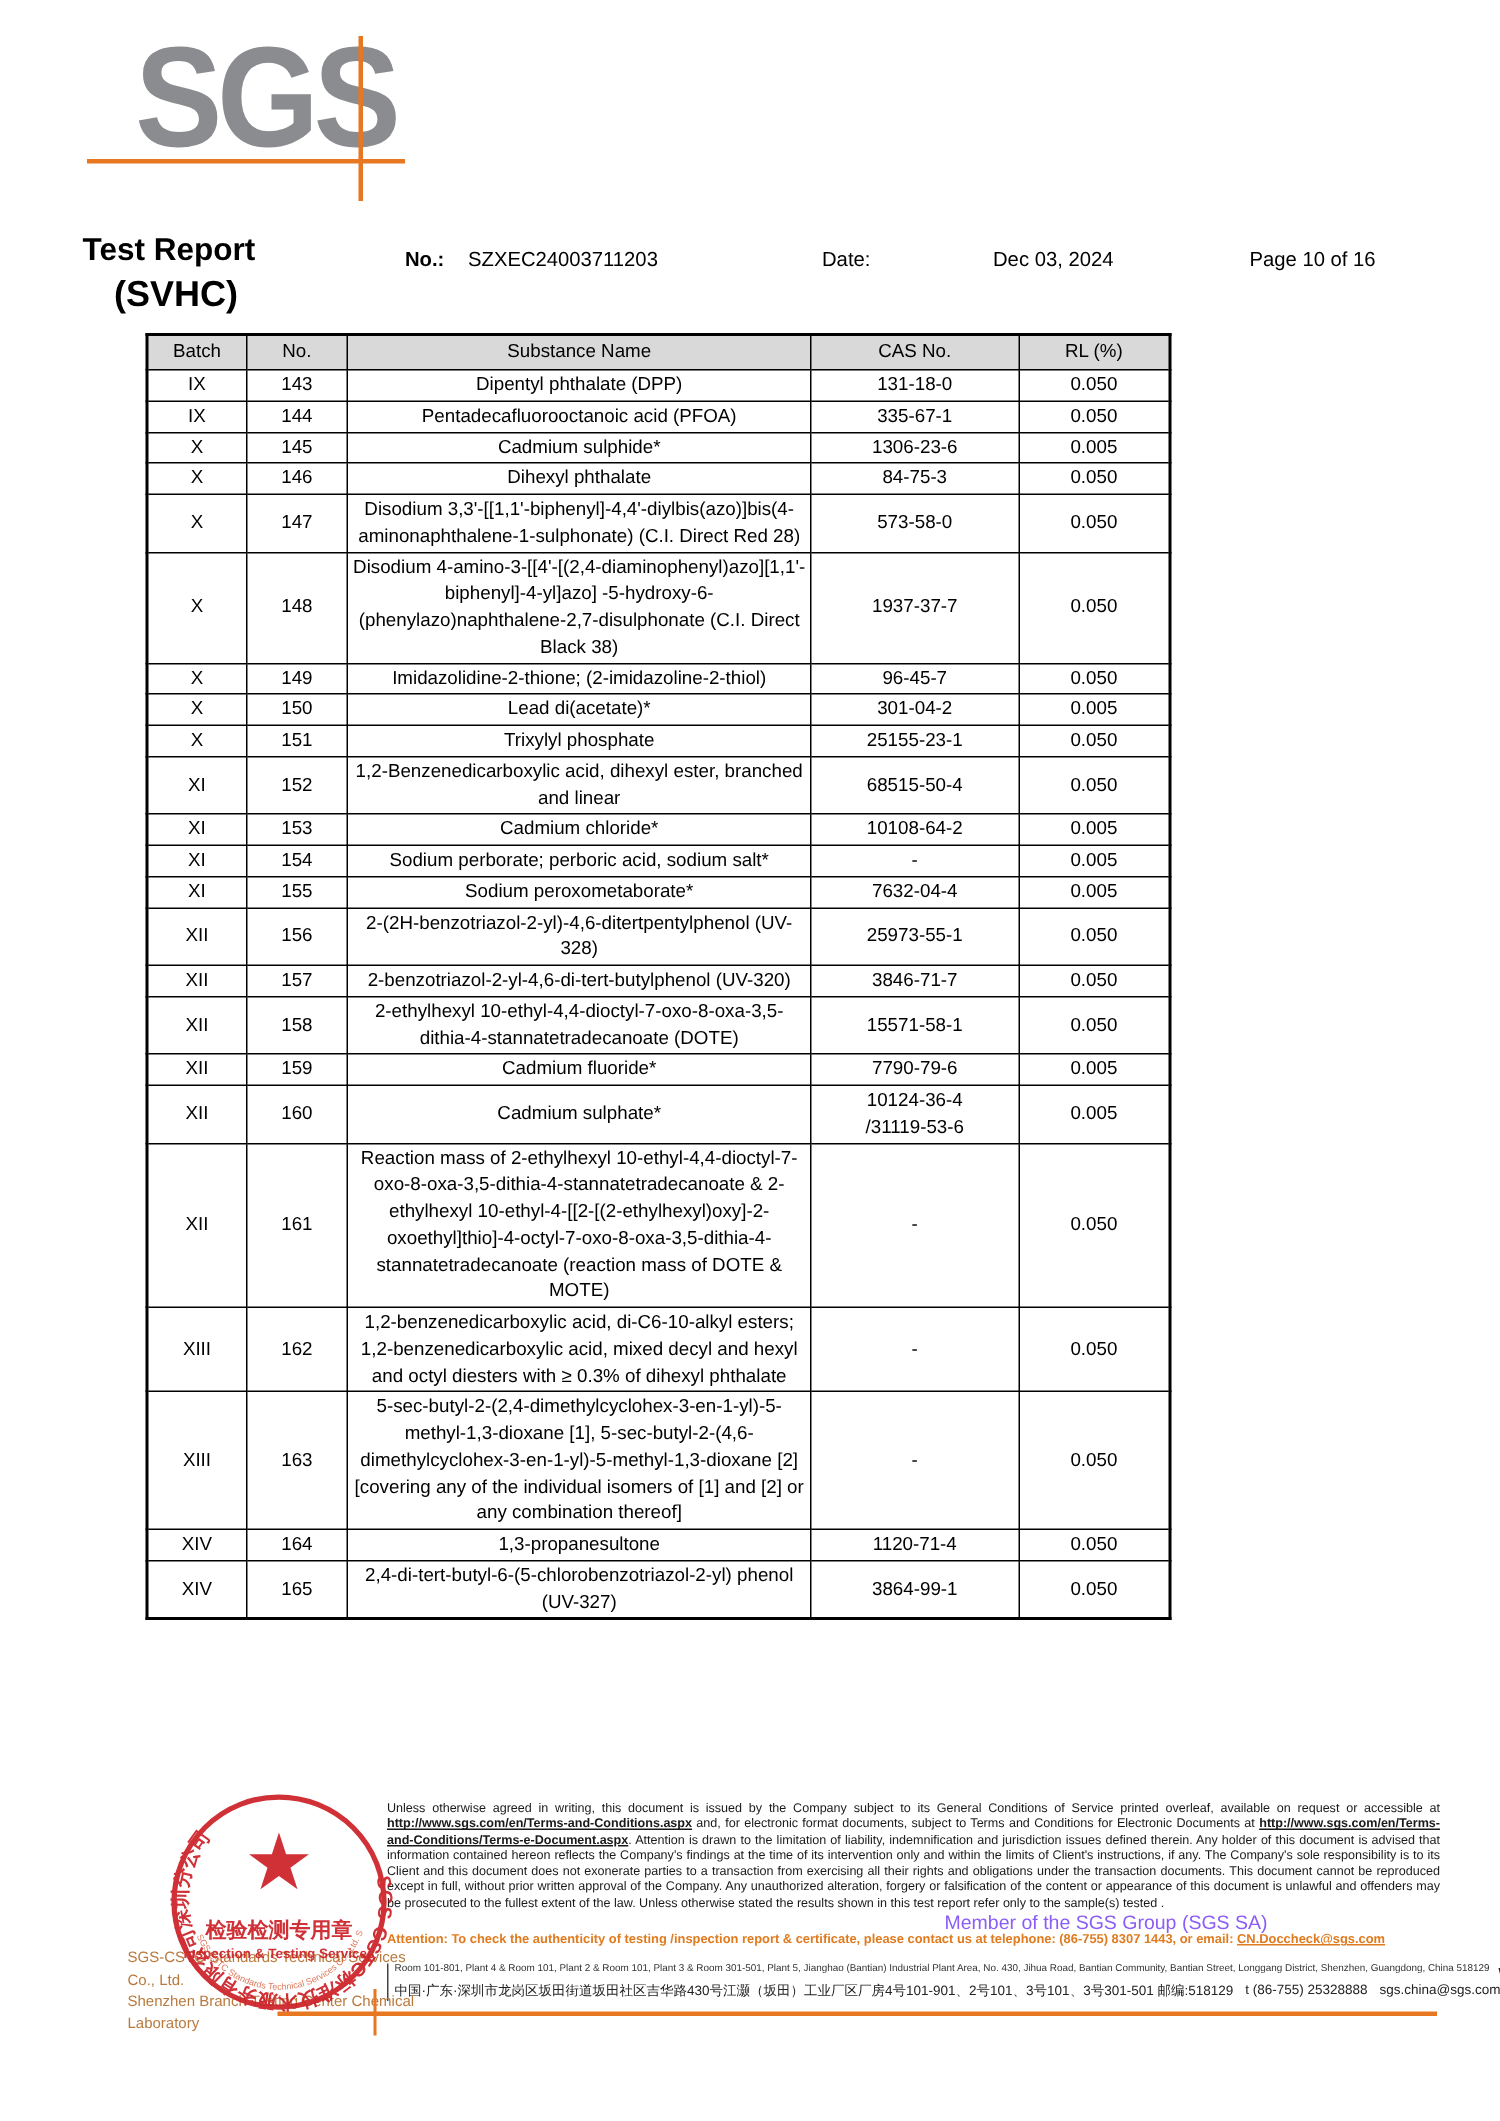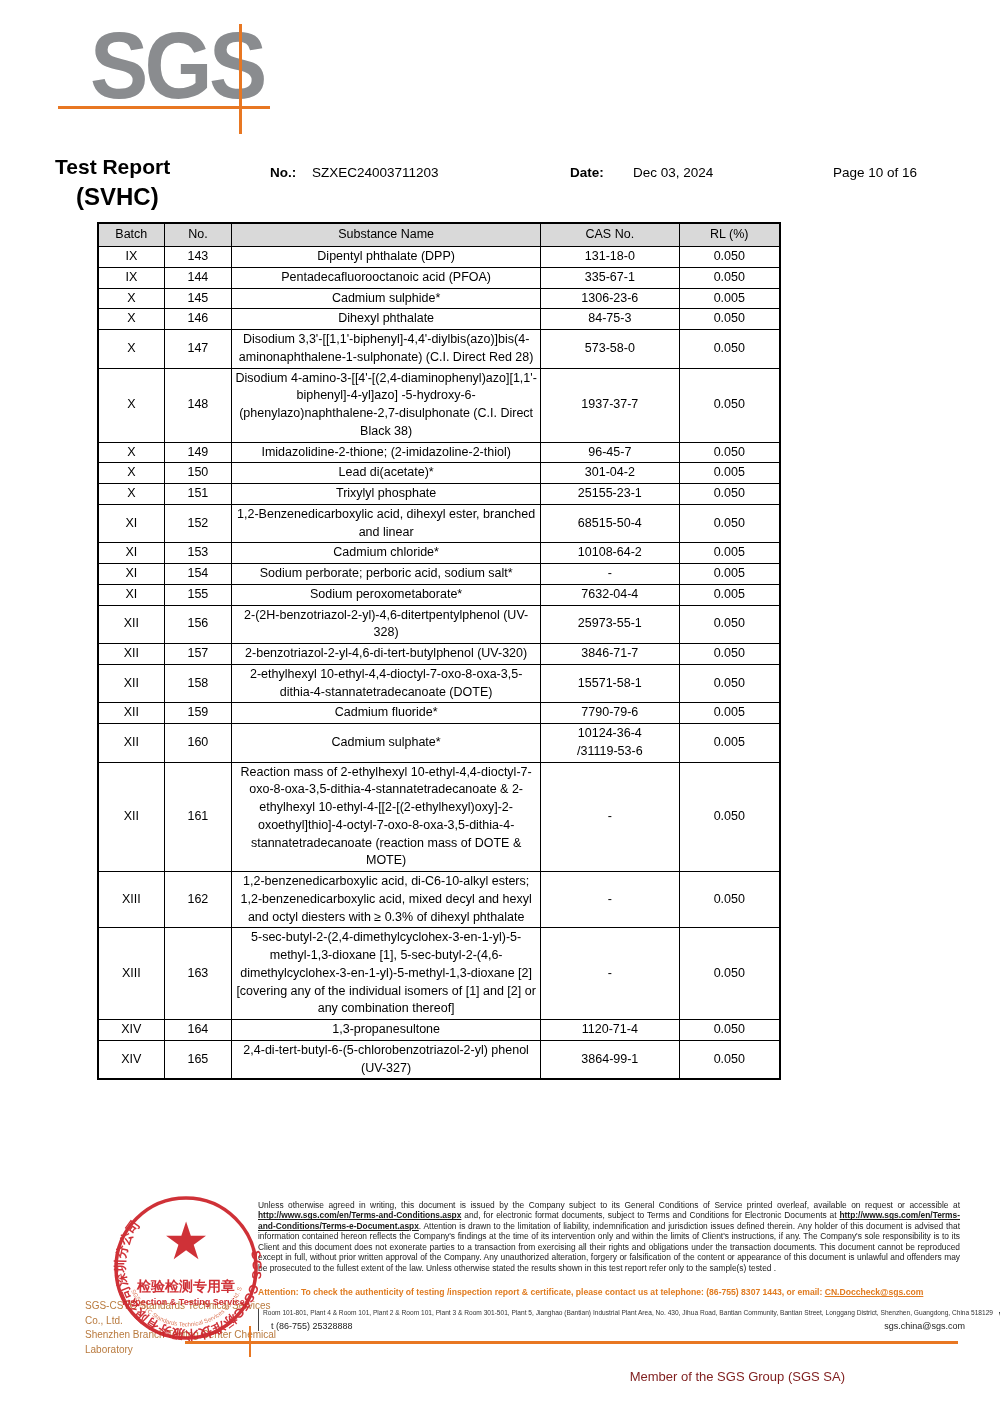--- a/index.html
+++ b/index.html
@@ -11,22 +11,22 @@
             color:#8a8c8f;letter-spacing:-4px;transform:scaleX(.92);transform-origin:left top;
             line-height:1;}
   .orange-h{position:absolute;left:58px;top:106px;width:212px;height:3px;background:#e87722;}
   .orange-v{position:absolute;left:239px;top:24px;width:3px;height:110px;background:#e87722;}
 
   .doc-title{position:absolute;left:55px;top:155px;font-size:21px;font-weight:bold;}
   .doc-subtitle{position:absolute;left:76px;top:183px;font-size:24px;font-weight:bold;}
   .meta{position:absolute;top:165px;font-size:13.5px;}
   .m-no-label{left:270px;font-weight:bold;}
   .m-no-value{left:312px;}
-  .m-date-label{left:570px;font-weight:bold;}
-  .m-date-value{left:633px;}
+  .m-date-label{left:548px;font-weight:normal;}
+  .m-date-value{left:662px;}
   .m-page{left:833px;}
 
   
   table.svhc{position:absolute;left:97px;top:222px;width:684px;border-collapse:collapse;
              font-size:12.5px;table-layout:fixed;}
   table.svhc th,table.svhc td{border:1px solid #000;text-align:center;vertical-align:middle;
              padding:1px 3px;line-height:1.42;white-space:pre-line;overflow-wrap:break-word;}
   table.svhc th{background:#d9d9d9;font-weight:normal;height:20px;}
   table.svhc{border:2px solid #000;}
   col.c-batch{width:9.7%;} col.c-no{width:9.9%;} col.c-name{width:45.3%;}
@@ -41,21 +41,21 @@
   .attention .email{text-decoration:underline;}
   .addr{position:absolute;left:258px;top:1309px;width:702px;border-left:1.5px solid #444;
         padding-left:4px;}
   .addr-row1{font-size:6.6px;color:#333;white-space:nowrap;display:flex;justify-content:space-between;}
   .addr-row1 .web{font-weight:bold;color:#222;font-size:7.5px;margin-left:6px;}
   .addr-row2{font-size:9px;color:#222;white-space:nowrap;display:flex;justify-content:space-between;margin-top:3px;}
   .addr-row2 .tel{margin-left:8px;text-align:right;}
   .addr-row2 .mail{margin-left:8px;}
   .bottom-h{position:absolute;left:185px;top:1341px;width:773px;height:2.5px;background:#e87722;}
   .bottom-v{position:absolute;left:249px;top:1326px;width:2px;height:31px;background:#e87722;}
-  .member{position:absolute;right:155px;top:1369px;font-size:13px;color:#7f1d1d;}
+  .member{position:absolute;right:155px;top:1274px;font-size:13px;color:#8b5cf6;}
 
   
   .company-lines{position:absolute;left:85px;top:1299px;width:195px;color:#b97a3e;
                  font-size:10px;line-height:1.45;text-align:left;}
   .stamp{position:absolute;left:100px;top:1196px;width:172px;height:150px;opacity:.92;}
 </style>
 </head>
 <body>
 
 <div id="page">
@@ -259,20 +259,21 @@
   <div class="legal"><span>Unless otherwise agreed in writing, this document is issued by the Company subject to its General Conditions of Service printed overleaf, available on request or accessible at </span><span class="url">http://www.sgs.com/en/Terms-and-Conditions.aspx</span><span> and, for electronic format documents, subject to Terms and Conditions for Electronic Documents at </span><span class="url">http://www.sgs.com/en/Terms-and-Conditions/Terms-e-Document.aspx</span><span>. Attention is drawn to the limitation of liability, indemnification and jurisdiction issues defined therein. Any holder of this document is advised that information contained hereon reflects the Company's findings at the time of its intervention only and within the limits of Client's instructions, if any. The Company's sole responsibility is to its Client and this document does not exonerate parties to a transaction from exercising all their rights and obligations under the transaction documents. This document cannot be reproduced except in full, without prior written approval of the Company. Any unauthorized alteration, forgery or falsification of the content or appearance of this document is unlawful and offenders may be prosecuted to the fullest extent of the law. Unless otherwise stated the results shown in this test report refer only to the sample(s) tested .</span></div>
 
   <div class="attention"><span>Attention: To check the authenticity of testing /inspection report &amp; certificate, please contact us at telephone: (86-755) 8307 1443, or email: </span><span class="email">CN.Doccheck@sgs.com</span></div>
 
   <div class="addr">
     <div class="addr-row1">
       <span>Room 101-801, Plant 4 &amp; Room 101, Plant 2 &amp; Room 101, Plant 3 &amp; Room 301-501, Plant 5, Jianghao (Bantian) Industrial Plant Area, No. 430, Jihua Road, Bantian Community, Bantian Street, Longgang District, Shenzhen, Guangdong, China 518129</span>
       <span class="web">www.sgsgroup.com.cn</span>
     </div>
     <div class="addr-row2">
+      <span>中国·广东·深圳市龙岗区坂田街道坂田社区吉华路430号江灏（坂田）工业厂区厂房4号101-901、2号101、3号101、3号301-501 邮编:518129</span>
       <span class="tel">t (86-755) 25328888</span>
       <span class="mail">sgs.china@sgs.com</span>
     </div>
   </div>
 
   <div class="company-lines">
     <div>SGS-CSTC Standards Technical Services Co., Ltd.</div>
     <div>Shenzhen Branch Testing Center Chemical Laboratory</div>
   </div>
 

